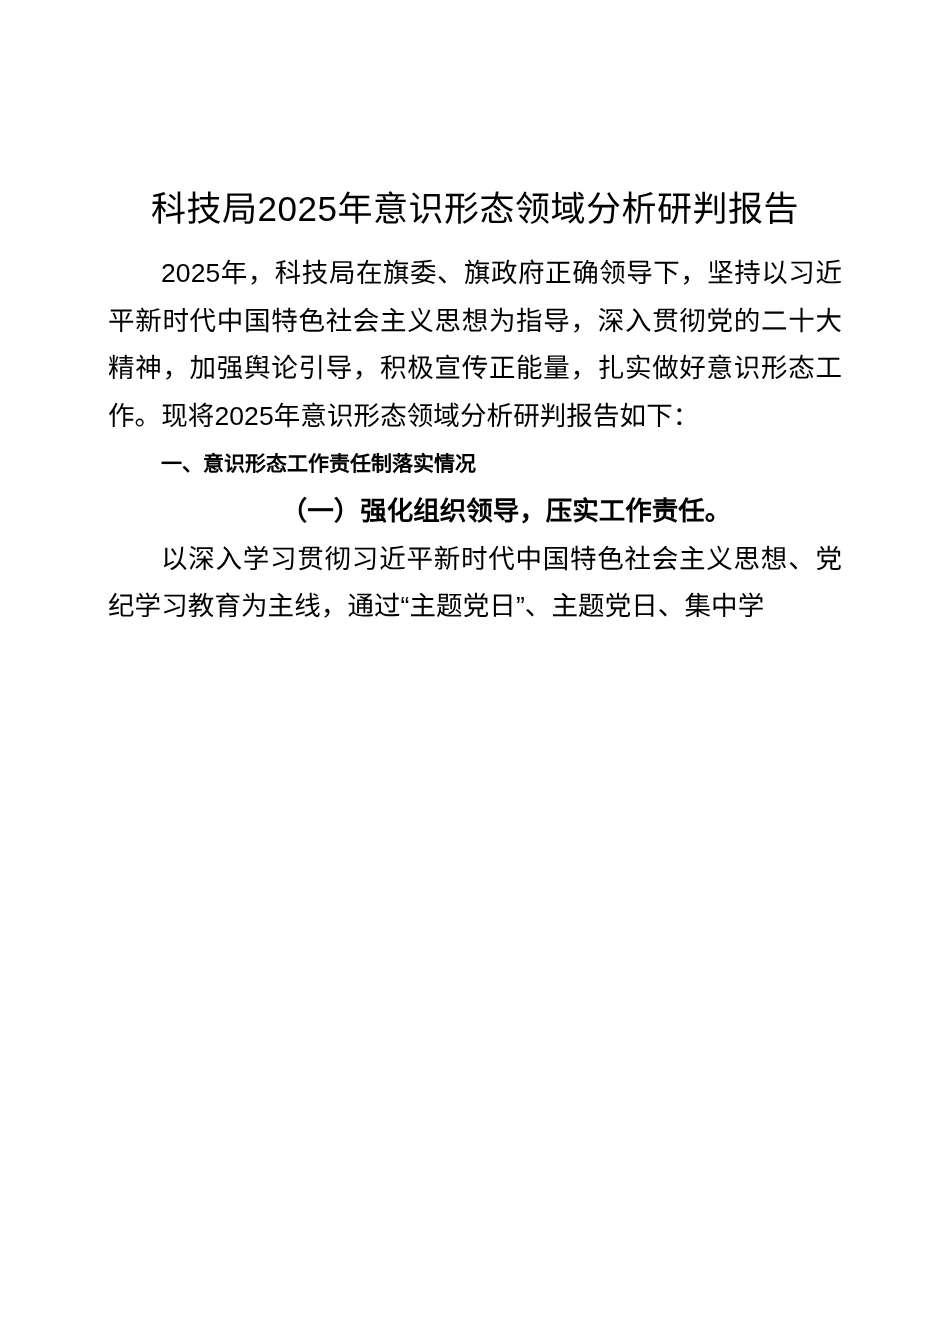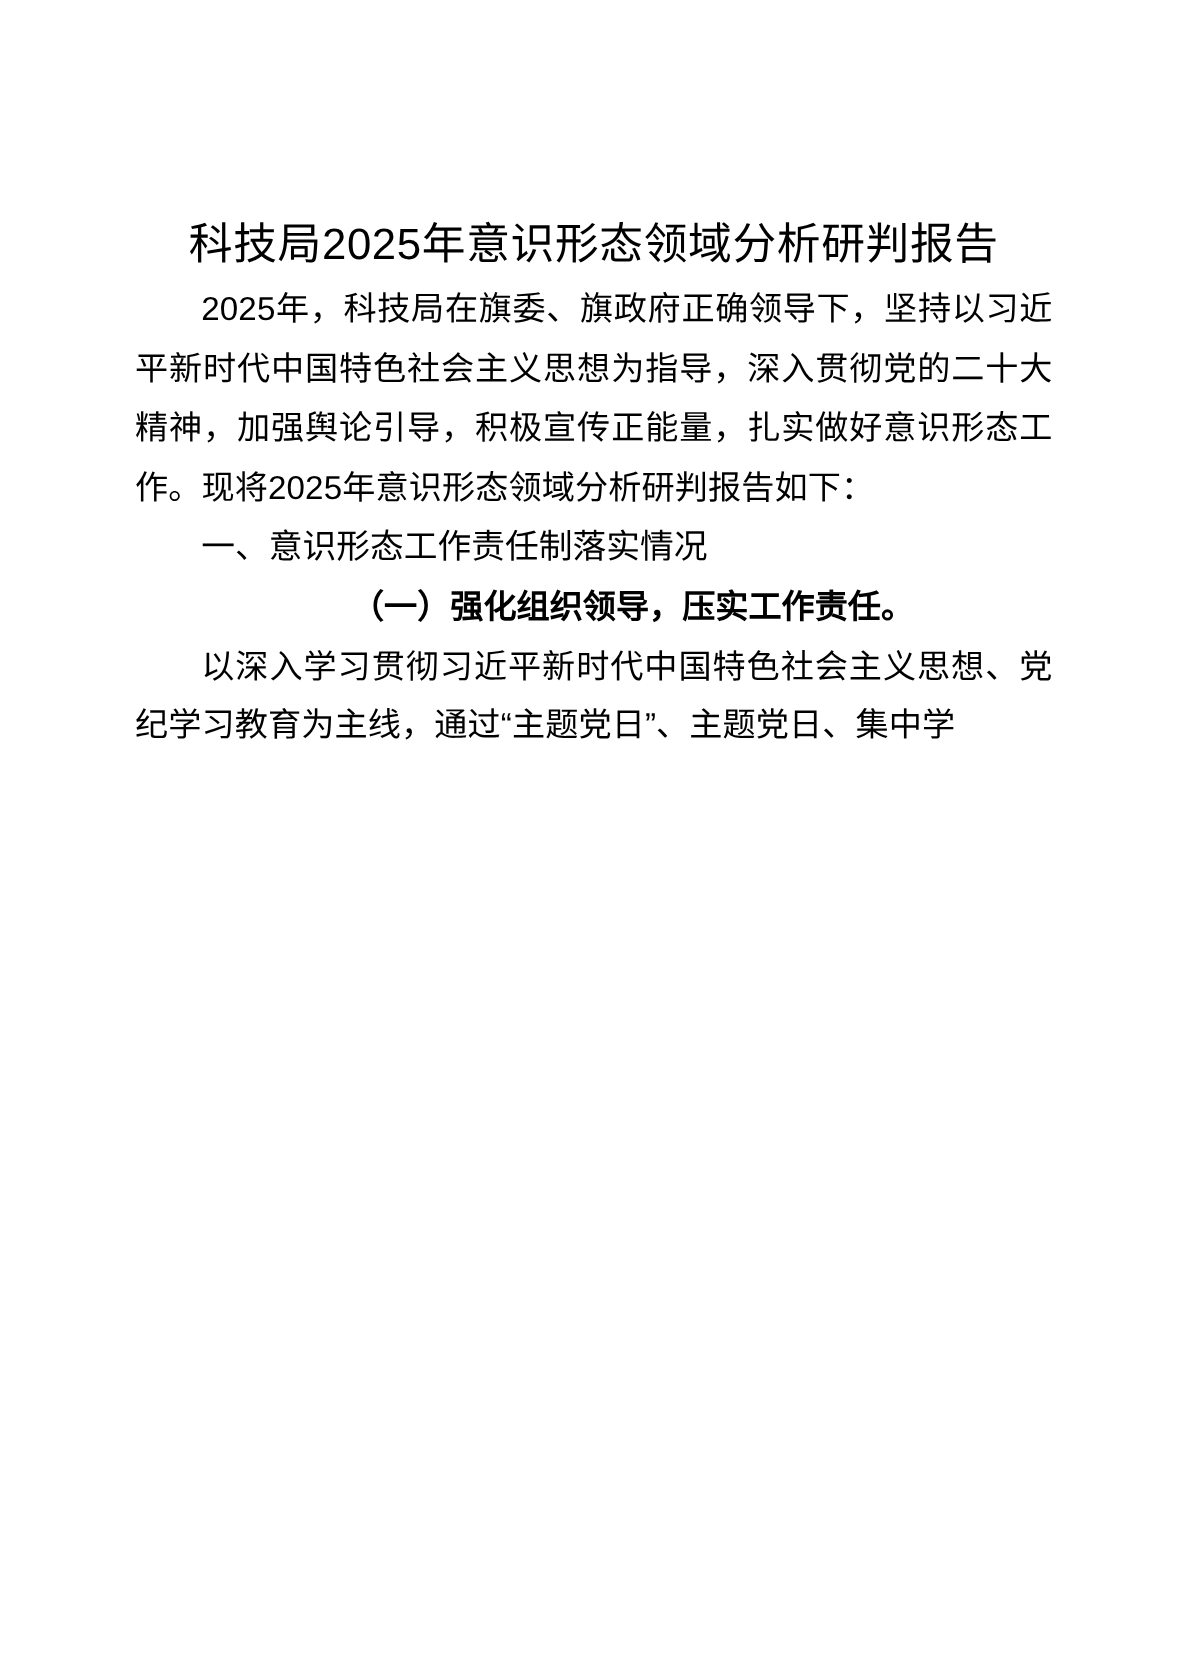--- a/index.html
+++ b/index.html
@@ -20,21 +20,21 @@
     overflow: hidden;
     box-sizing: border-box;
   }
   .doc-body {
     position: absolute;
     left: 108px;
     top: 0;
     width: 734px;
   }
   .doc-title {
-    margin: 4px;
+    margin: 17px;
     padding: 0;
     font-size: 35px;
     font-weight: 400;
     line-height: 48px;
     text-align: center;
     letter-spacing: 0.5px;
     padding-top: 168px;
     white-space: nowrap;
   }
   .para {
@@ -46,23 +46,23 @@
     text-align: justify;
     text-justify: inter-ideograph;
     text-indent: 53px;
     letter-spacing: 0.1px;
   }
   .para.first-para {
   }
   .heading-num {
     margin: 0;
     padding: 0;
-    font-size: 27px;
+    font-size: 21px;
     line-height: 47.6px;
-    font-weight: 400;
+    font-weight: 700;
     text-indent: 53px;
     text-align: left;
   }
   .heading-sub {
     margin: 0;
     padding: 0;
     font-size: 26.5px;
     line-height: 47.6px;
     font-weight: 700;
     text-indent: 62px;

